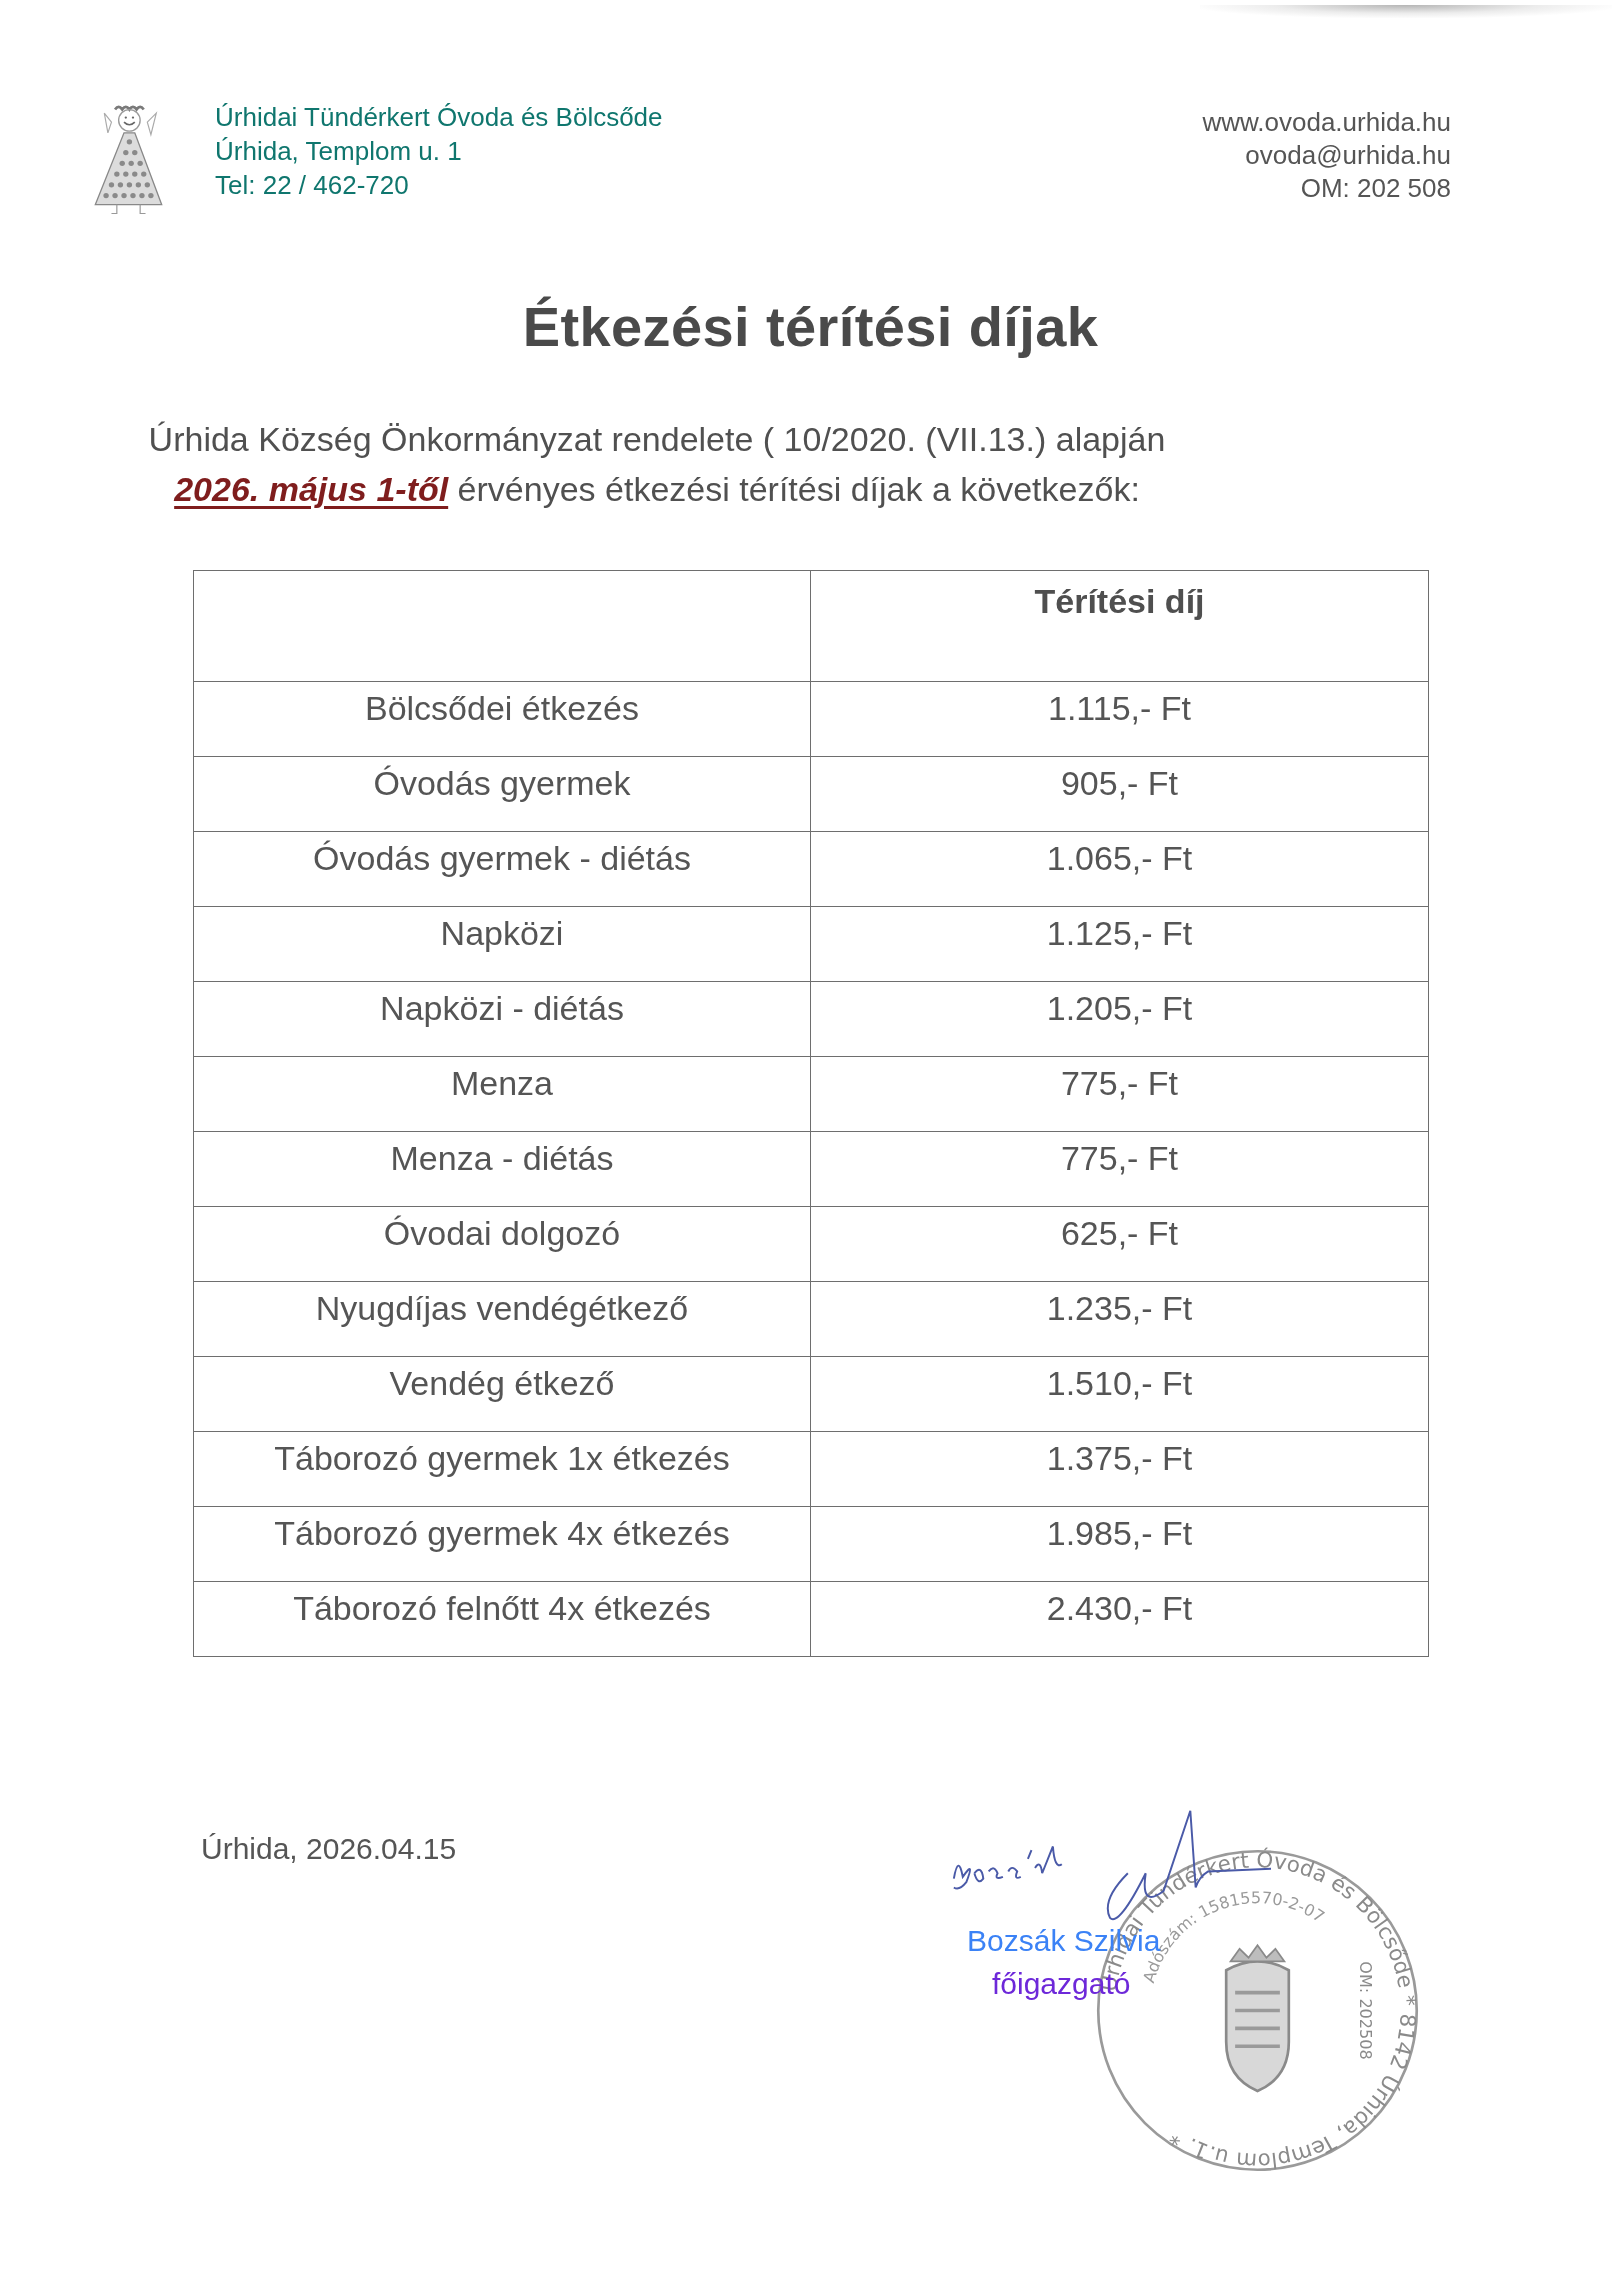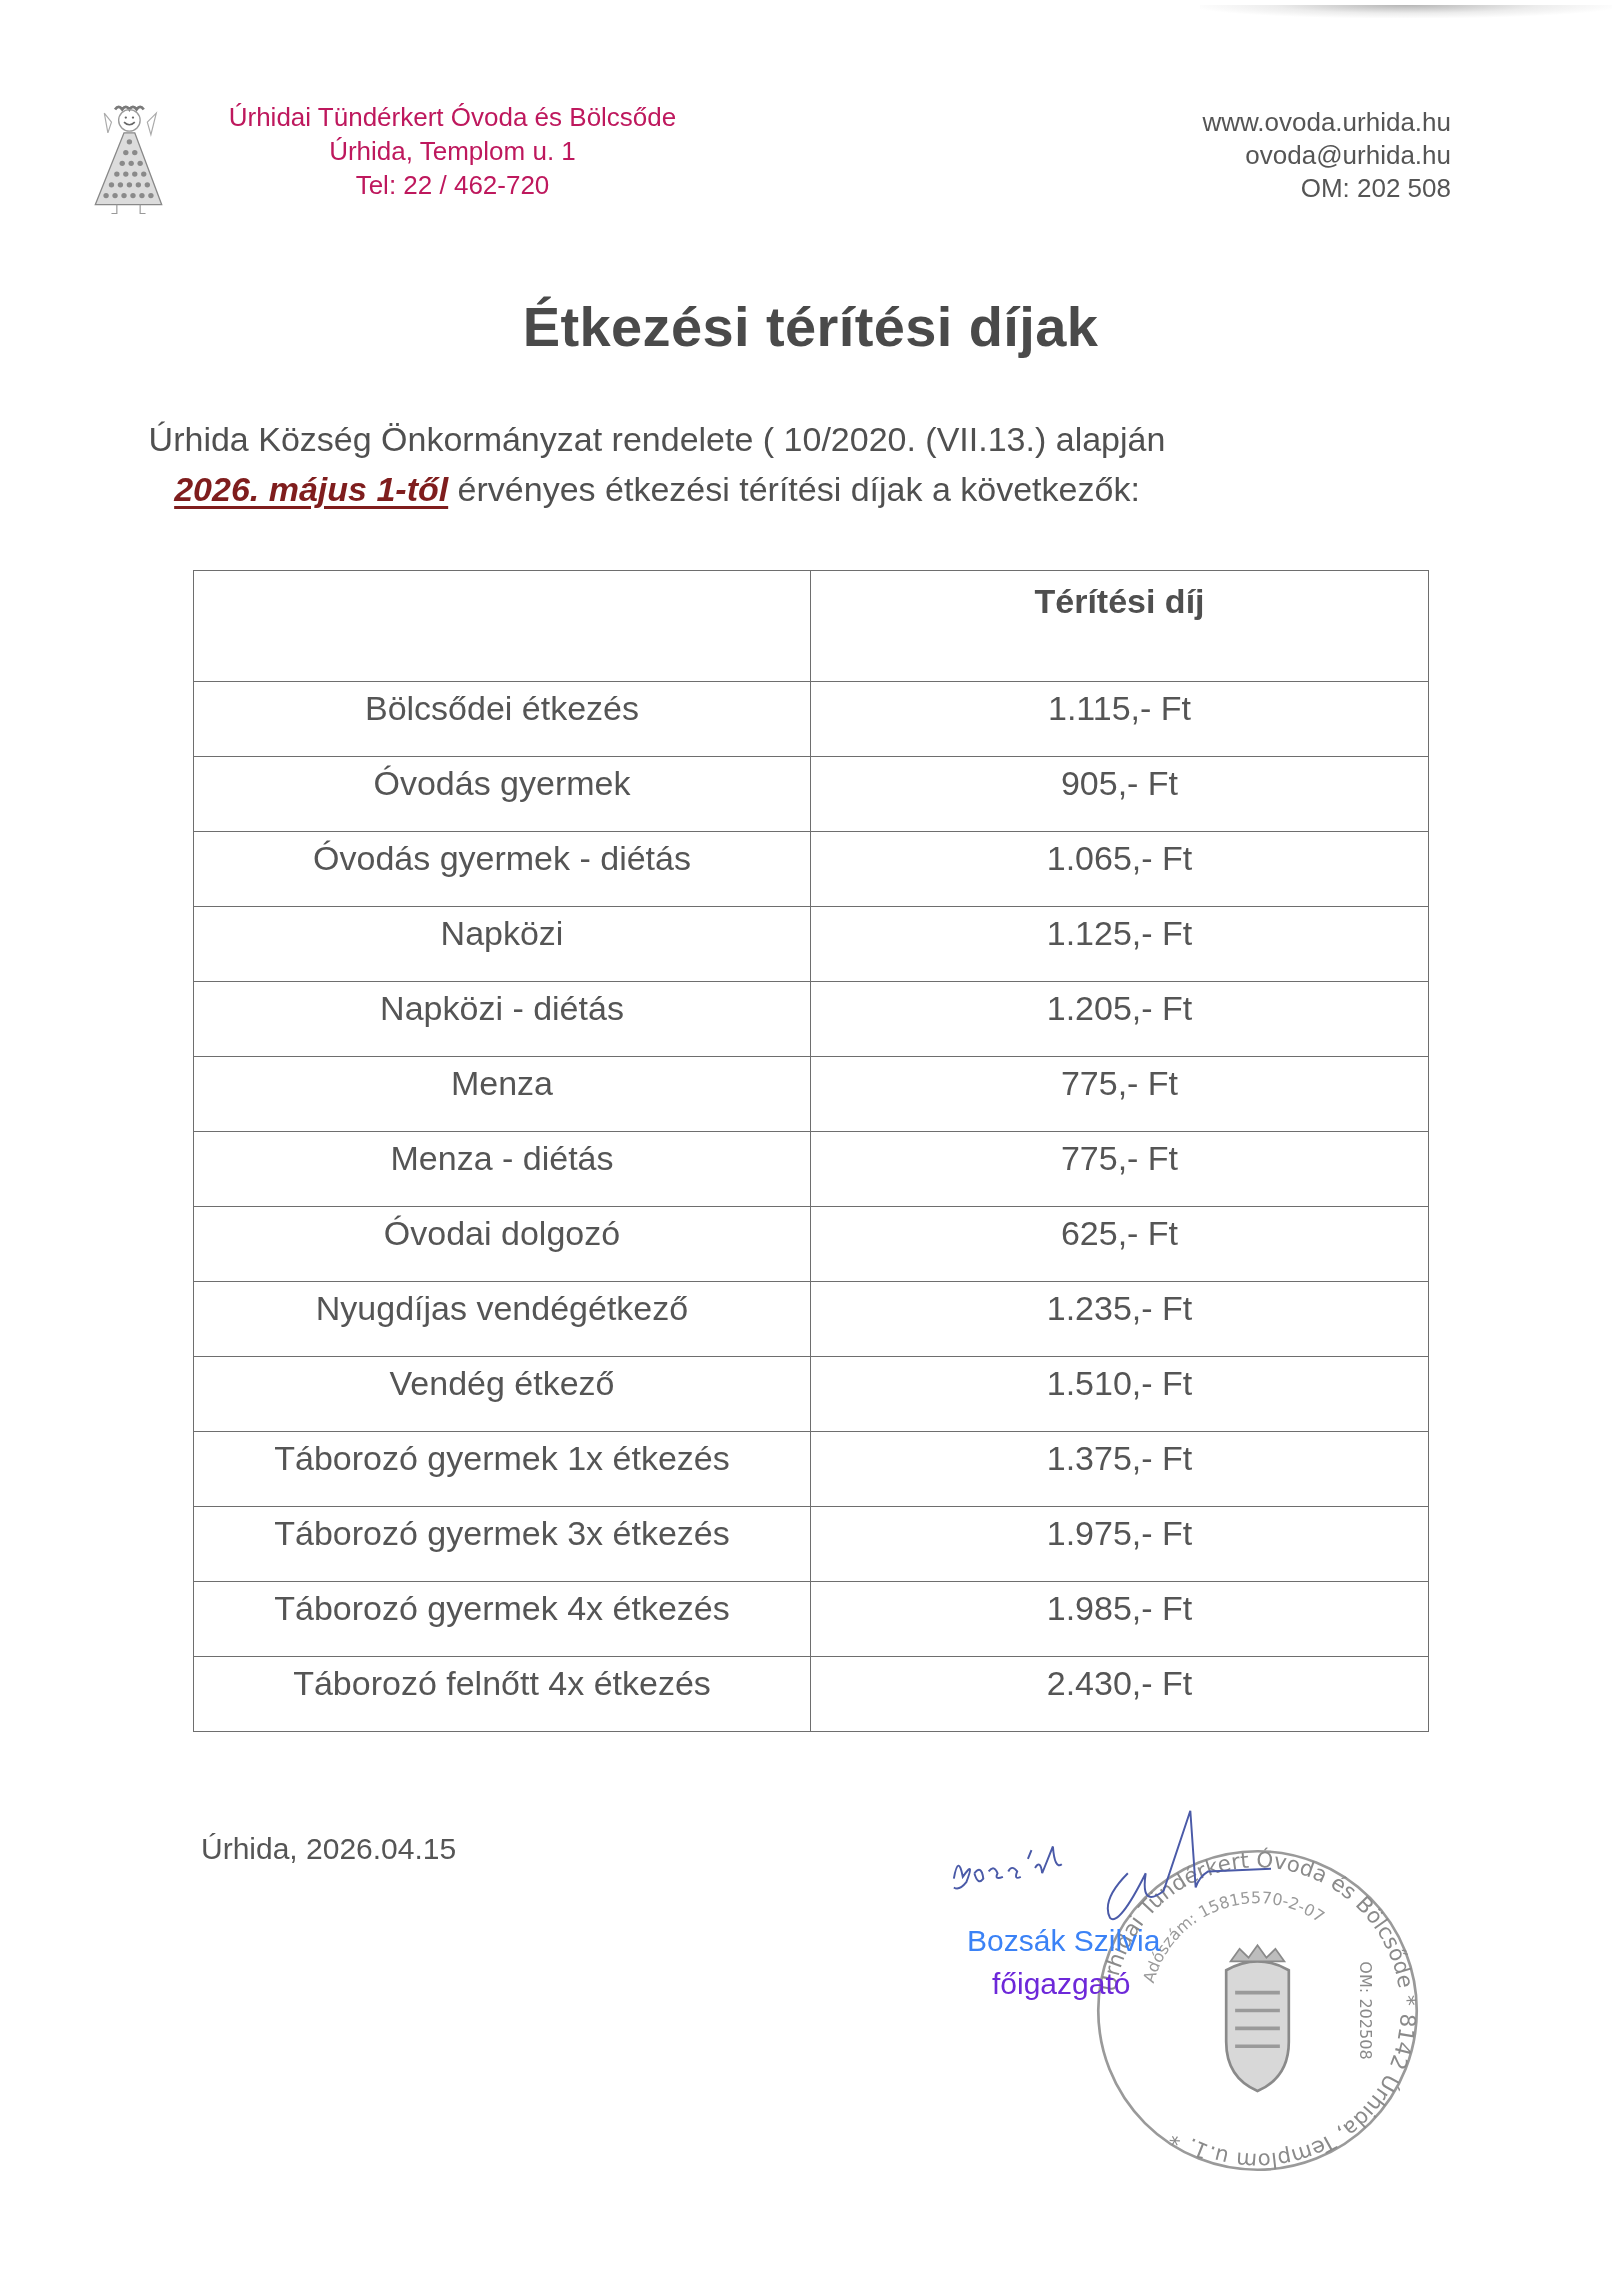--- a/index.html
+++ b/index.html
@@ -29,24 +29,23 @@
     left: 79px;
     top: 97px;
     width: 99px;
     height: 121px;
   }
   .org-info {
     position: absolute;
     left: 215px;
     top: 100px;
     width: 475px;
-    text-align: center;
     font-size: 26px;
     line-height: 34px;
-    color: #be185d;
+    color: #0f766e;
   }
   .org-info div { white-space: nowrap; }
   .contact-info {
     position: absolute;
     right: 170px;
     top: 106px;
     text-align: right;
     font-size: 26px;
     line-height: 33px;
     color: #555555;
@@ -280,24 +279,20 @@
       </tr>
       <tr>
         <td>Vendég étkező</td>
         <td>1.510,- Ft</td>
       </tr>
       <tr>
         <td>Táborozó gyermek 1x étkezés</td>
         <td>1.375,- Ft</td>
       </tr>
       <tr>
-        <td>Táborozó gyermek 3x étkezés</td>
-        <td>1.975,- Ft</td>
-      </tr>
-      <tr>
         <td>Táborozó gyermek 4x étkezés</td>
         <td>1.985,- Ft</td>
       </tr>
       <tr>
         <td>Táborozó felnőtt 4x étkezés</td>
         <td>2.430,- Ft</td>
       </tr>
     </tbody>
 </table>
 

